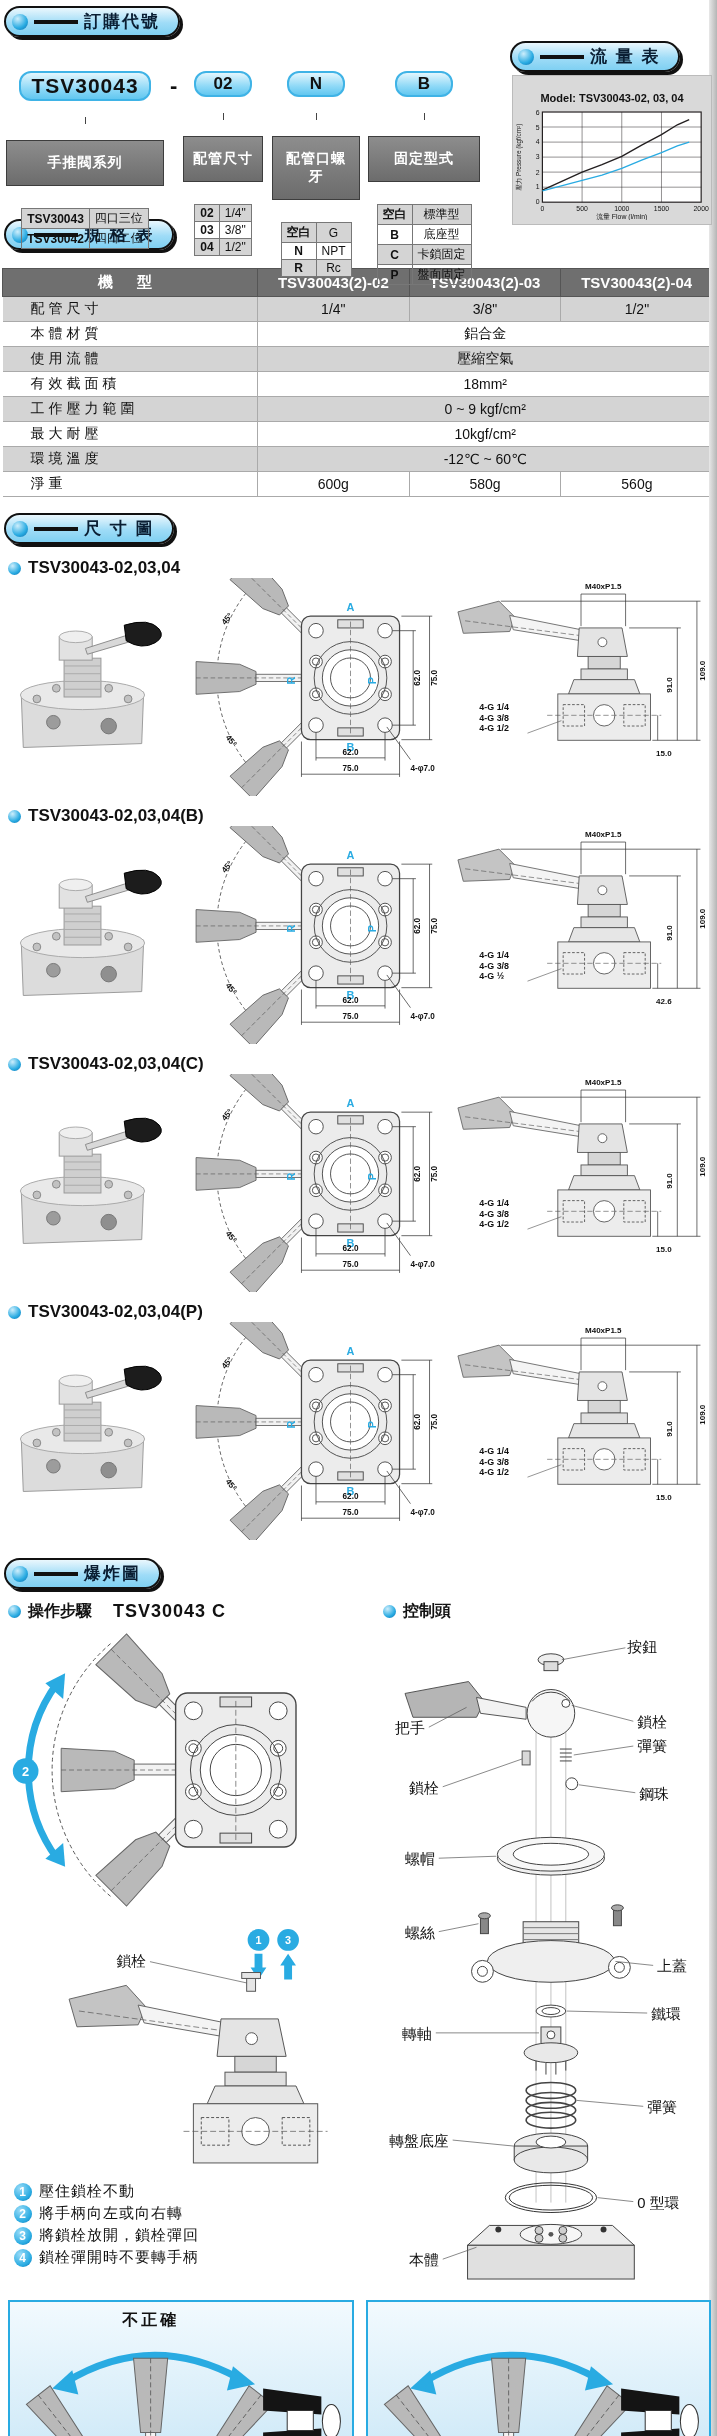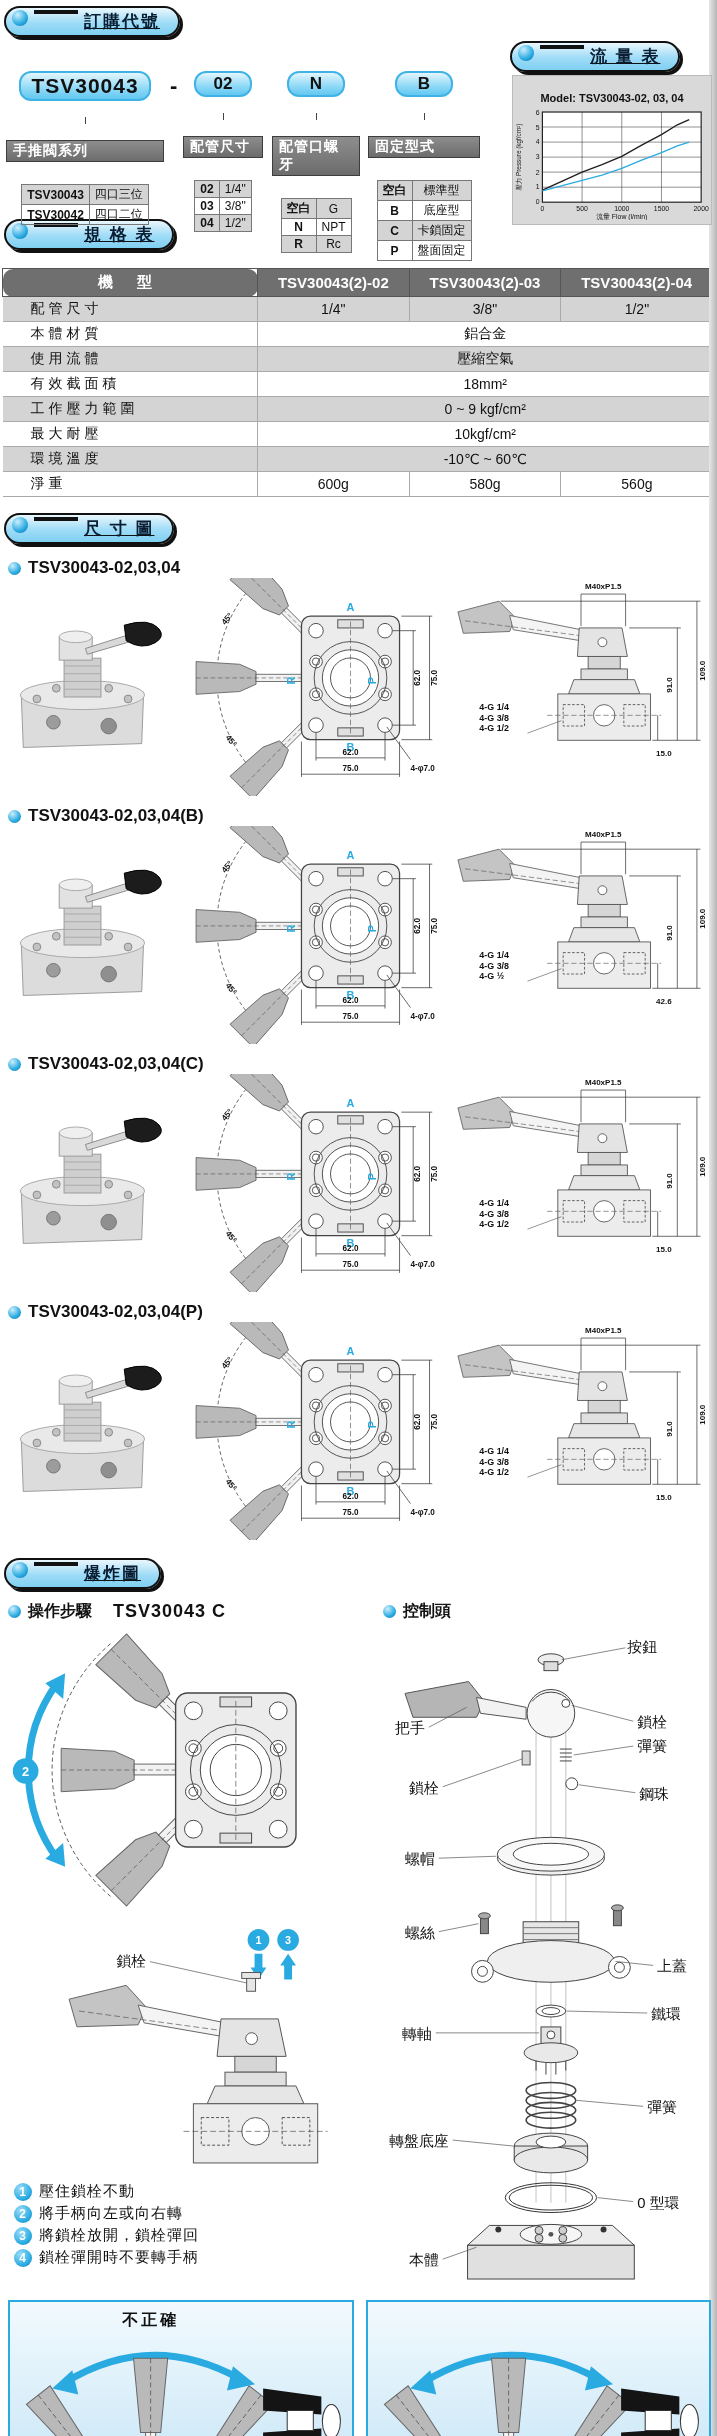--- a/index.html
+++ b/index.html
@@ -1,51 +1,51 @@
 <!DOCTYPE html>
 <html><head>
 <meta charset="utf-8">
 <style>
   html,body{margin:0;padding:0;background:#fff;}
   body{width:717px;font-family:"Liberation Sans","DejaVu Sans",sans-serif;color:#111;position:relative;}
   .edge-strip{position:absolute;top:0;right:0;width:8px;height:100%;background:linear-gradient(90deg,#e8e8e8,#b5b5b5);}
   
-  .sec-header{display:inline-flex;gap:6px;background:linear-gradient(180deg,#eaf7fd 0%,#9fdcf7 55%,#7fd0f2 100%);
-    border:2px solid #111;border-radius:16px;padding:2px 18px 2px 6px;box-shadow:3px 3px 0 #111;margin:6px 0 4px 4px;text-decoration:underline;}
+  .sec-header{display:inline-flex;align-items:center;gap:6px;background:linear-gradient(180deg,#eaf7fd 0%,#9fdcf7 55%,#7fd0f2 100%);
+    border:2px solid #111;border-radius:16px;padding:2px 18px 2px 6px;box-shadow:3px 3px 0 #111;margin:6px 0 4px 4px;}
   .sec-header .ball{width:16px;height:16px;border-radius:50%;background:radial-gradient(circle at 35% 30%,#cdeefc,#29abe2 60%,#0b6aa8);}
   .sec-header .dash{width:44px;height:4px;background:#111;}
   .sec-title{font-weight:bold;font-size:17px;color:#0a1e33;letter-spacing:2px;}
   
   .order-wrap{position:relative;height:172px;}
   .order-col{position:absolute;top:30px;display:flex;flex-direction:column;align-items:center;gap:16px;}
   .pill{background:linear-gradient(180deg,#e3f6fd 0%,#8fd9f7 60%,#62c7f0 100%);border:2px solid #3fb3e6;border-radius:12px;
     font-weight:bold;color:#111;text-align:center;padding:1px 10px;}
   .pill.big{font-size:21px;letter-spacing:1px;}
   .pill.small{font-size:17px;min-width:34px;}
   .vline{width:1px;height:7px;background:#444;}
   .gray-bar{background:linear-gradient(180deg,#8d8d8d,#6c6c6c);color:#fff;font-weight:bold;font-size:14px;
-    border:1px solid #3d3d3d;text-align:left;padding:1px 6px;width:100%;box-sizing:border-box;letter-spacing:1px;}
+    border:1px solid #3d3d3d;text-align:center;padding:13px 6px;width:100%;box-sizing:border-box;letter-spacing:1px;}
   .mini-table{border-collapse:collapse;margin-top:6px;}
   .mini-table td{border:1px solid #777;font-size:12px;padding:1px 5px;text-align:center;}
   .mini-table td.k{font-weight:bold;}
   .mini-table tr:nth-child(odd) td{background:#d4d4d4;}
   .sep{position:absolute;top:32px;font-size:22px;font-weight:bold;}
   
   .flow-hd{position:absolute;left:510px;top:0;}
   .chart-panel{position:absolute;left:512px;top:34px;width:198px;height:134px;background:#d9d9d9;border:1px solid #bbb;padding:14px 0 0 0;}
   .chart-title{font-size:11px;font-weight:bold;text-align:center;margin:2px 0 0 0;}
   
   .spec-wrap{margin:14px 2px 0 2px;}
   table.spec{border-collapse:collapse;width:711px;font-size:14px;}
   table.spec th{background:#6f6f6f;color:#fff;font-size:15px;font-weight:bold;padding:4px 2px;border:1px solid #555;}
   table.spec td{padding:3px 4px;text-align:center;border-top:1px solid #aaa;border-bottom:1px solid #aaa;}
   table.spec td.lbl{text-align:left;padding-left:28px;letter-spacing:4px;font-size:14px;border-left:none;}
   table.spec tr:nth-child(even) td{background:#d4d4d4;}
   table.spec td.v{border-left:1px solid #aaa;}
-  table.spec th.lbl-h{letter-spacing:10px;border-radius:10px;}
+  table.spec th.lbl-h{letter-spacing:10px;}
   
   .dim-title{display:flex;align-items:center;gap:7px;margin:10px 0 0 8px;font-weight:bold;font-size:17px;}
   .blue-dot{width:13px;height:13px;border-radius:50%;background:radial-gradient(circle at 35% 30%,#cdeefc,#29abe2 60%,#0b6aa8);flex:0 0 13px;}
   .dim-row{display:flex;align-items:flex-start;}
   svg text{font-family:"Liberation Sans","DejaVu Sans",sans-serif;}
   .dimtxt{font-size:9px;font-weight:bold;fill:#111;}
   .bluetxt{fill:#29abe2;font-weight:bold;font-size:12px;}
   .dline{stroke:#333;stroke-width:0.8;}
   .thin{stroke:#555;stroke-width:0.7;}
   
@@ -246,21 +246,21 @@
     <tr>
           <td class="lbl">工作壓力範圍</td>
           <td class="v" colspan="3">0 ~ 9 kgf/cm²</td>
         </tr>
     <tr>
           <td class="lbl">最大耐壓</td>
           <td class="v" colspan="3">10kgf/cm²</td>
         </tr>
     <tr>
           <td class="lbl">環境溫度</td>
-          <td class="v" colspan="3">-10℃ ~ 60℃</td>
+          <td class="v" colspan="3">-12℃ ~ 60℃</td>
         </tr>
     <tr>
       <td class="lbl">淨重</td>
       <td class="v">600g</td>
       <td class="v">580g</td>
       <td class="v">560g</td>
     </tr>
   </tbody>
     </table>
 </div>

